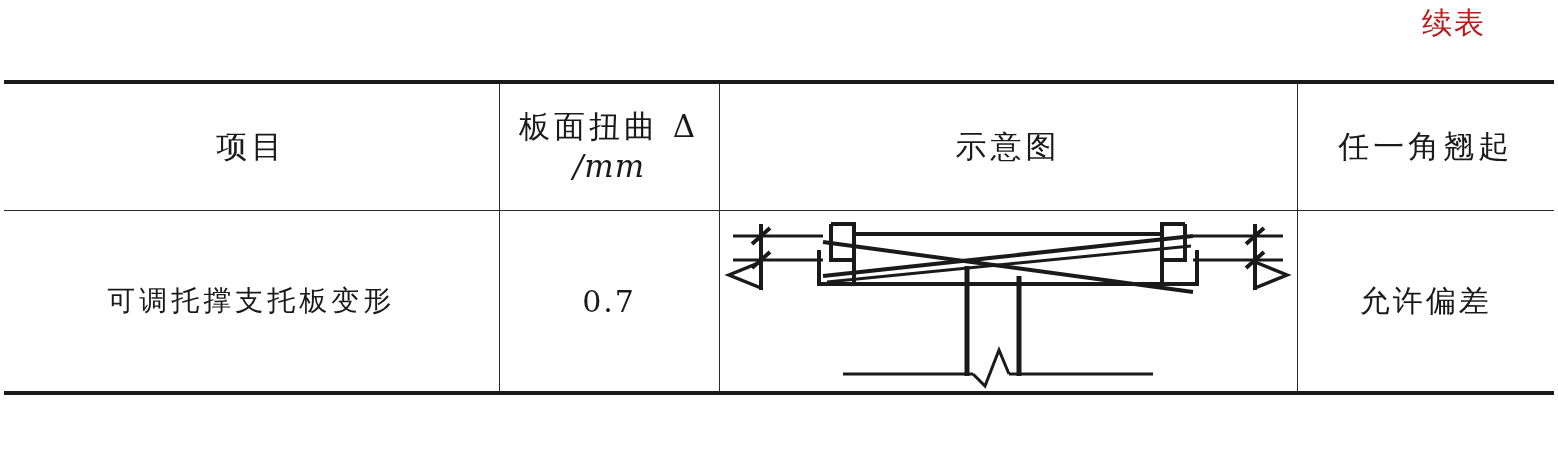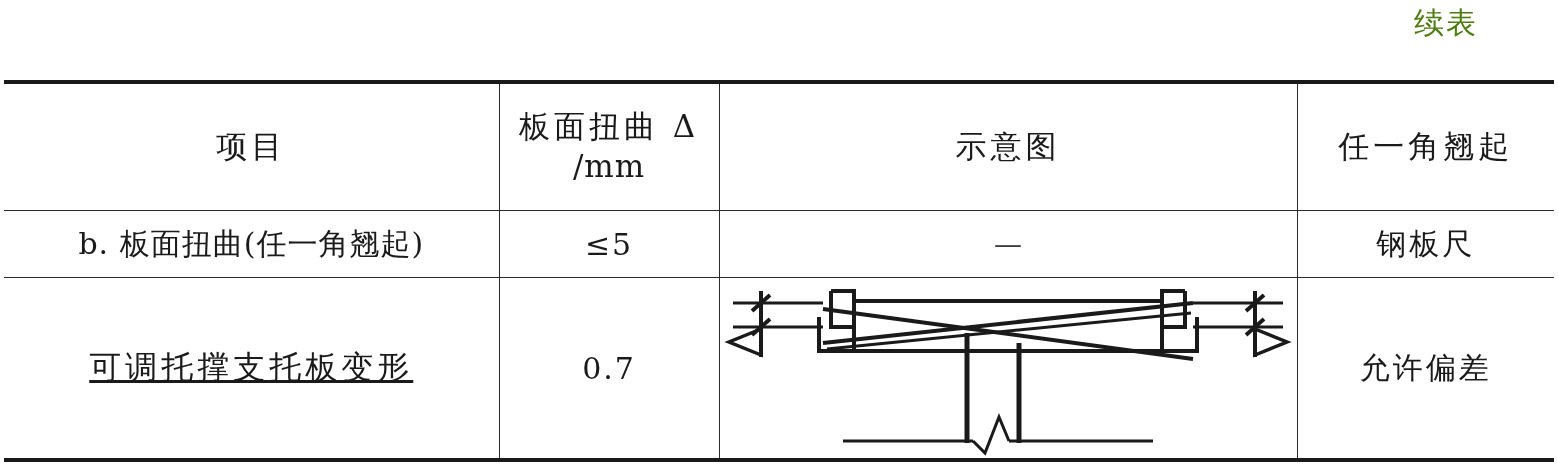--- a/index.html
+++ b/index.html
@@ -16,25 +16,25 @@
   }
   .page {
     position: relative;
     width: 1558px;
     height: 466px;
     box-sizing: border-box;
   }
   .continued-label {
     position: absolute;
     top: 8px;
-    right: 80px;
+    right: 72px;
     font-size: 30px;
     letter-spacing: 2px;
     line-height: 1;
-    color: #4d7c0f;
+    color: #b91c1c;
     font-family: "DejaVu Serif", "Liberation Serif", serif;
   }
   table.spec-table {
     position: absolute;
     top: 80px;
     left: 4px;
     width: 1550px;
     border-collapse: collapse;
     table-layout: fixed;
   }
@@ -70,25 +70,26 @@
   .col-tool    { width: 257px; }
 
   .header-row th { height: 126px; }
   .header-cell-text {
     font-size: 31px;
     letter-spacing: 4px;
     line-height: 1.28;
   }
   .header-cell-text .line2 {
     letter-spacing: 1px;
+    font-style: italic;
   }
   .row-b td { height: 66px; }
   .row-b .cell-text { font-size: 30px; letter-spacing: 1px; }
   .row-deform td { height: 180px; }
-  .row-deform .cell-text { font-size: 32px; letter-spacing: 4px; text-decoration: underline; }
+  .row-deform .cell-text { font-size: 28px; letter-spacing: 4px; }
   .value-text {
     font-size: 30px;
     letter-spacing: 2px;
     font-family: "DejaVu Serif", "Liberation Serif", serif;
   }
   .dash-text {
     font-size: 28px;
     color: #3a3a3a;
   }
   .tool-text { font-size: 30px; letter-spacing: 3px; }
@@ -127,34 +128,20 @@
         </th>
         <th>
           <div class="header-cell-text">示意图</div>
         </th>
         <th>
           <div class="header-cell-text">任一角翘起</div>
         </th>
       </tr>
     </thead>
     <tbody>
-      <tr class="row-b">
-        <td>
-          <div class="cell-text">b. 板面扭曲(任一角翘起)</div>
-        </td>
-        <td>
-          <div class="value-text">≤5</div>
-        </td>
-        <td>
-          <div class="dash-text">—</div>
-        </td>
-        <td>
-          <div class="tool-text">钢板尺</div>
-        </td>
-      </tr>
 
       <tr class="row-deform last-row">
         <td>
           <div class="cell-text">可调托撑支托板变形</div>
         </td>
         <td>
           <div class="value-text">0.7</div>
         </td>
         <td>
           <div class="diagram-wrap">

